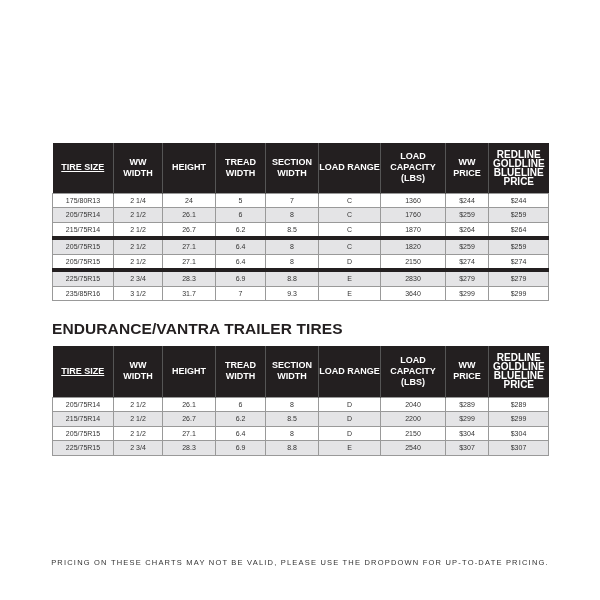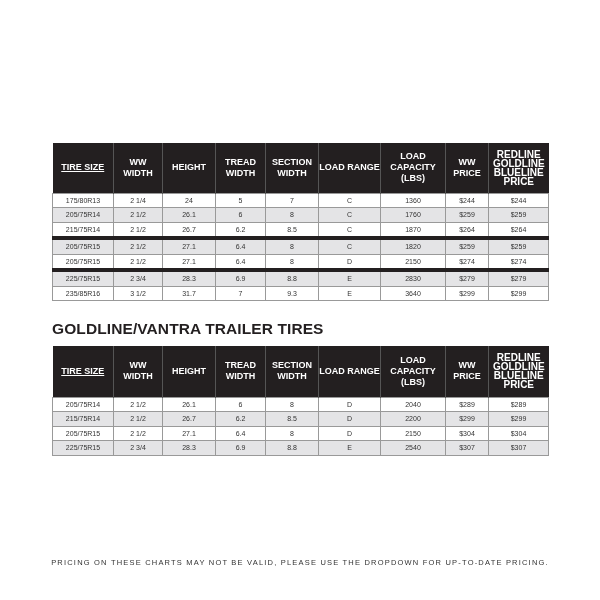--- a/index.html
+++ b/index.html
@@ -125,21 +125,21 @@
         <td>7</td>
         <td>9.3</td>
         <td>E</td>
         <td>3640</td>
         <td>$299</td>
         <td>$299</td>
       </tr>
   </tbody>
 </table>
 
-<h2 class="section-title">GOLDLINE/VANTRA TRAILER TIRES</h2>
+<h2 class="section-title">ENDURANCE/VANTRA TRAILER TIRES</h2>
 
 <table id="t2" class="tbl">
   <colgroup>
     <col style="width:61px">
       <col style="width:49px">
       <col style="width:53px">
       <col style="width:50px">
     <col style="width:53px">
       <col style="width:62px">
       <col style="width:65px">

